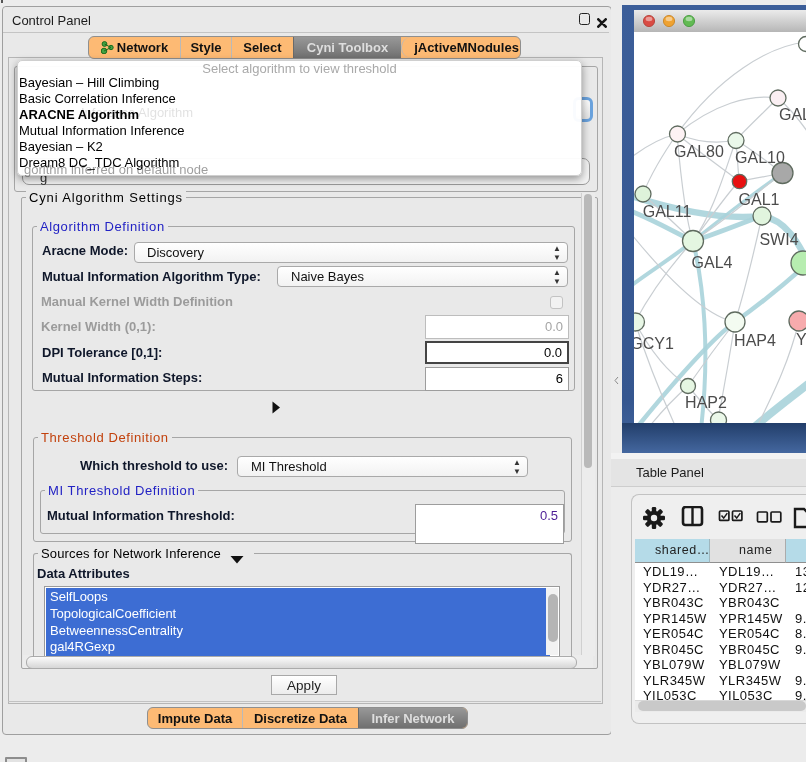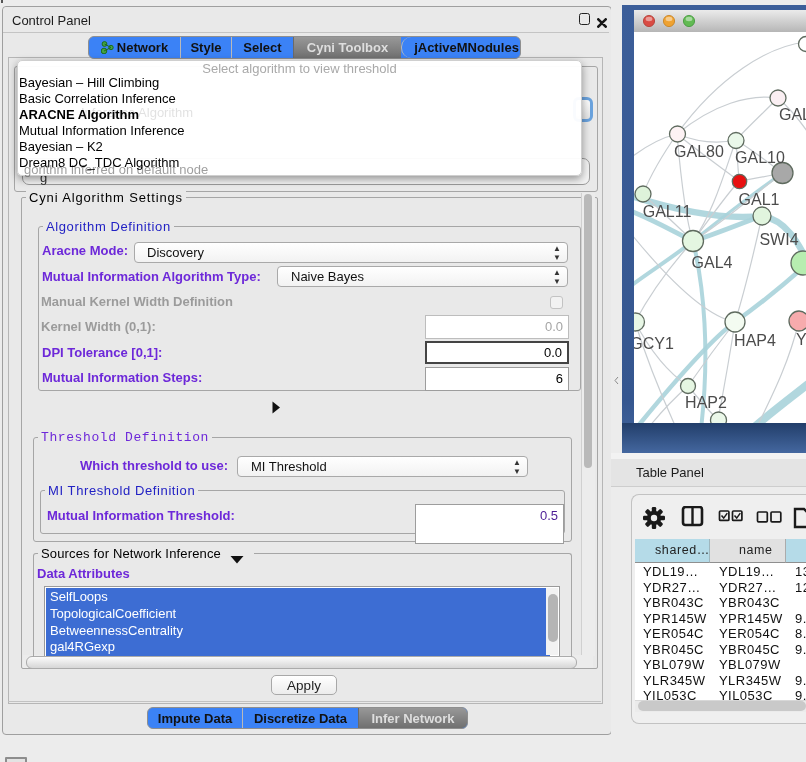--- a/index.html
+++ b/index.html
@@ -2,27 +2,27 @@
 <html><head>
 <meta charset="utf-8">
 <style>
   html,body{margin:0;padding:0;}
   body{width:806px;height:762px;overflow:hidden;font-family:"Liberation Sans",sans-serif;background:#ececec;}
   #app{position:relative;width:806px;height:762px;overflow:hidden;background:#ececec;}
   .abs{position:absolute;}
   .tb-lbl{font-size:13px;color:#1c1c1c;}
   .grp{position:absolute;border:1px solid #a6a6a6;border-radius:3px;}
   .grp>span{position:absolute;top:-8px;left:4px;background:#e9e9e9;padding:0 3px;font-size:13px;letter-spacing:0.6px;line-height:15px;white-space:nowrap;}
-  .blbl{font-size:13px;font-weight:bold;color:#6d28d9;position:absolute;white-space:nowrap;}
+  .blbl{font-size:13px;font-weight:bold;color:#0f172a;position:absolute;white-space:nowrap;}
   .glbl{font-size:13px;font-weight:bold;color:#9b9b9b;position:absolute;white-space:nowrap;}
   .combo{position:absolute;background:linear-gradient(#ffffff,#f2f2f2);border:1px solid #a9a9a9;border-radius:4px;font-size:13px;color:#111;}
   .combo .tx{position:absolute;left:9px;top:2px;}
   .combo .ar{position:absolute;right:6px;top:1px;font-size:8px;color:#333;line-height:9px;text-align:center;}
   .tf{position:absolute;background:#fff;font-size:13px;text-align:right;}
-  .seg{position:absolute;display:flex;background:#3b82f6;border:1px solid #8f8f8f;border-radius:6px;overflow:hidden;}
+  .seg{position:absolute;display:flex;background:#fdba74;border:1px solid #8f8f8f;border-radius:6px;overflow:hidden;}
   .seg .s{font-size:13px;font-weight:bold;color:#111;text-align:center;padding:3px 12px 4px;border-left:1px solid #b9b9b9;white-space:nowrap;}
   .seg .s:first-child{border-left:none;}
   .seg .sel{background:linear-gradient(#989898,#707070);color:#dedede;border-left-color:#6a6a6a;}
 </style>
 </head>
 <body>
 <div id="app">
 
   <div class="abs" style="left:1px;top:0;width:2px;height:3px;background:#555;"></div>
 
@@ -60,21 +60,21 @@
   <div class="grp" style="left:21px;top:197px;width:575px;height:470px;border-radius:2px;">
       <span style="letter-spacing:0.85px;">Cyni Algorithm Settings</span>
     </div>
 
   <div class="abs" style="left:581px;top:193px;width:13px;height:463px;background:#ececec;border-left:1px solid #d0d0d0;"></div>
   <div class="abs" style="left:584px;top:194px;width:8px;height:274px;background:#b9b9b9;border-radius:4px;"></div>
 
   <div class="abs" style="left:23px;top:655px;width:570px;height:13px;background:#ececec;"></div>
   <div class="abs" style="left:26px;top:656px;width:549px;height:11px;background:linear-gradient(#fbfbfb,#d6d6d6);border:1px solid #ababab;border-radius:6px;"></div>
 
-  <div class="grp" style="left:38px;top:226px;width:541px;height:163px;">
+  <div class="grp" style="left:32px;top:226px;width:541px;height:163px;">
       <span style="color:#2222c4;">Algorithm Definition</span>
     </div>
   <div class="blbl" style="left:42px;top:243px;">Aracne Mode:</div>
   <div class="combo" style="left:134px;top:242px;width:432px;height:19px;">
       <span class="tx" style="left:12px;">Discovery</span>
       <span class="ar">▲<br>▼</span>
     </div>
   <div class="blbl" style="left:42px;top:269px;">Mutual Information Algorithm Type:</div>
   <div class="combo" style="left:277px;top:266px;width:289px;height:19px;">
       <span class="tx" style="left:13px;">Naive Bayes</span>
@@ -87,21 +87,21 @@
   <div class="blbl" style="left:42px;top:345px;">DPI Tolerance [0,1]:</div>
   <div class="tf" style="left:425px;top:341px;width:135px;height:17px;border:2px solid #444;color:#000;padding:2px 5px 0 0;">0.0</div>
   <div class="blbl" style="left:42px;top:370px;">Mutual Information Steps:</div>
   <div class="tf" style="left:425px;top:367px;width:137px;height:19px;border:1px solid #9d9d9d;color:#000;padding:3px 5px 0 0;">6</div>
 
   <div class="abs" style="left:271px;top:400px;width:10px;height:13px;"><svg width="10" height="13">
         <path d="M1.5,0.5 L9,6.5 L1.5,12.5 Z" fill="#111"></path>
       </svg></div>
 
   <div class="grp" style="left:33px;top:437px;width:537px;height:103px;">
-      <span style="color:#6d28d9;font-family:Liberation Mono, monospace;">Threshold Definition</span>
+      <span style="color:#c2410c;">Threshold Definition</span>
     </div>
   <div class="blbl" style="left:80px;top:458px;">Which threshold to use:</div>
   <div class="combo" style="left:237px;top:456px;width:289px;height:19px;">
       <span class="tx" style="left:13px;">MI Threshold</span>
       <span class="ar">▲<br>▼</span>
     </div>
   <div class="grp" style="left:40px;top:490px;width:523px;height:42px;">
       <span style="color:#2222c4;">MI Threshold Definition</span>
     </div>
   <div class="blbl" style="left:47px;top:508px;">Mutual Information Threshold:</div>
@@ -115,21 +115,21 @@
       </svg></div>
   <div class="blbl" style="left:37px;top:566px;">Data Attributes</div>
   <div class="abs" style="left:44px;top:586px;width:514px;height:69px;background:#fff;border:1px solid #9a9a9a;border-bottom:none;overflow:hidden;">
     <div style="position:absolute;left:1px;top:1px;width:500px;height:80px;background:#3d6dd3;color:#fff;font-size:13px;line-height:16.8px;padding:1px 0 0 4px;">SelfLoops<br>TopologicalCoefficient<br>BetweennessCentrality<br>gal4RGexp<br>galSS</div>
     <div style="position:absolute;right:1px;top:1px;width:12px;height:67px;background:#f2f2f2;"></div>
     <div style="position:absolute;right:1px;top:7px;width:10px;height:48px;background:#b5b5b5;border-radius:5px;"></div>
   </div>
 
   <div class="abs" style="left:8px;top:701px;width:593px;height:1px;background:#c2c2c2;"></div>
 
-  <div class="abs" style="left:271px;top:675px;width:64px;height:18px;background:linear-gradient(#ffffff,#ececec);border:1px solid #a8a8a8;border-radius:5px;text-align:center;font-size:13.5px;color:#222;line-height:20px;">Apply</div>
+  <div class="abs" style="left:271px;top:675px;width:64px;height:18px;background:linear-gradient(#ffffff,#ececec);border:1px solid #a8a8a8;border-radius:0;text-align:center;font-size:13.5px;color:#222;line-height:20px;">Apply</div>
 
   <div class="seg" style="left:147px;top:707px;height:20px;">
     <div class="s" style="width:94px;padding:3px 0 4px;">Impute Data</div>
     <div class="s" style="width:115px;padding:3px 0 4px;">Discretize Data</div>
     <div class="s sel" style="width:108px;padding:3px 0 4px;">Infer Network</div>
   </div>
 
   <div class="abs" style="left:17px;top:60px;width:563px;height:114px;background:rgba(255,255,255,0.96);border:1px solid #cfcfcf;border-radius:5px;box-shadow:0 3px 9px rgba(0,0,0,0.4);">
     <div style="position:absolute;left:0;top:0;width:100%;text-align:center;font-size:13px;color:#a9a9a9;top:0px;">Select algorithm to view threshold</div>
     <div style="position:absolute;left:63px;top:44px;font-size:13px;color:rgba(40,40,40,0.14);">Inference Algorithm</div>

